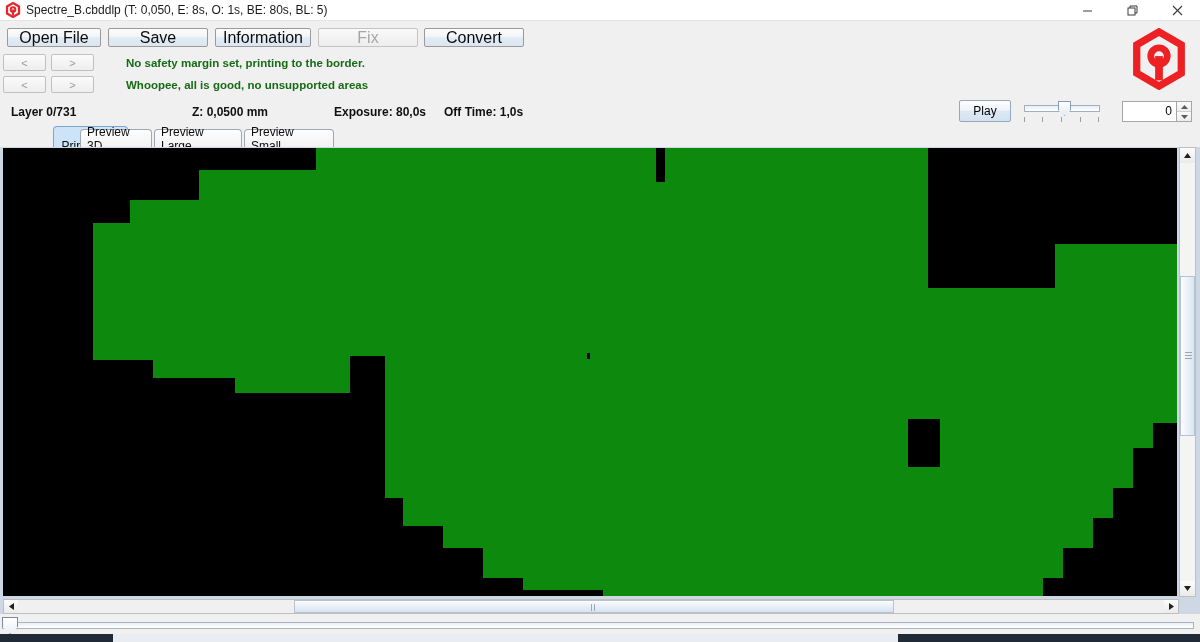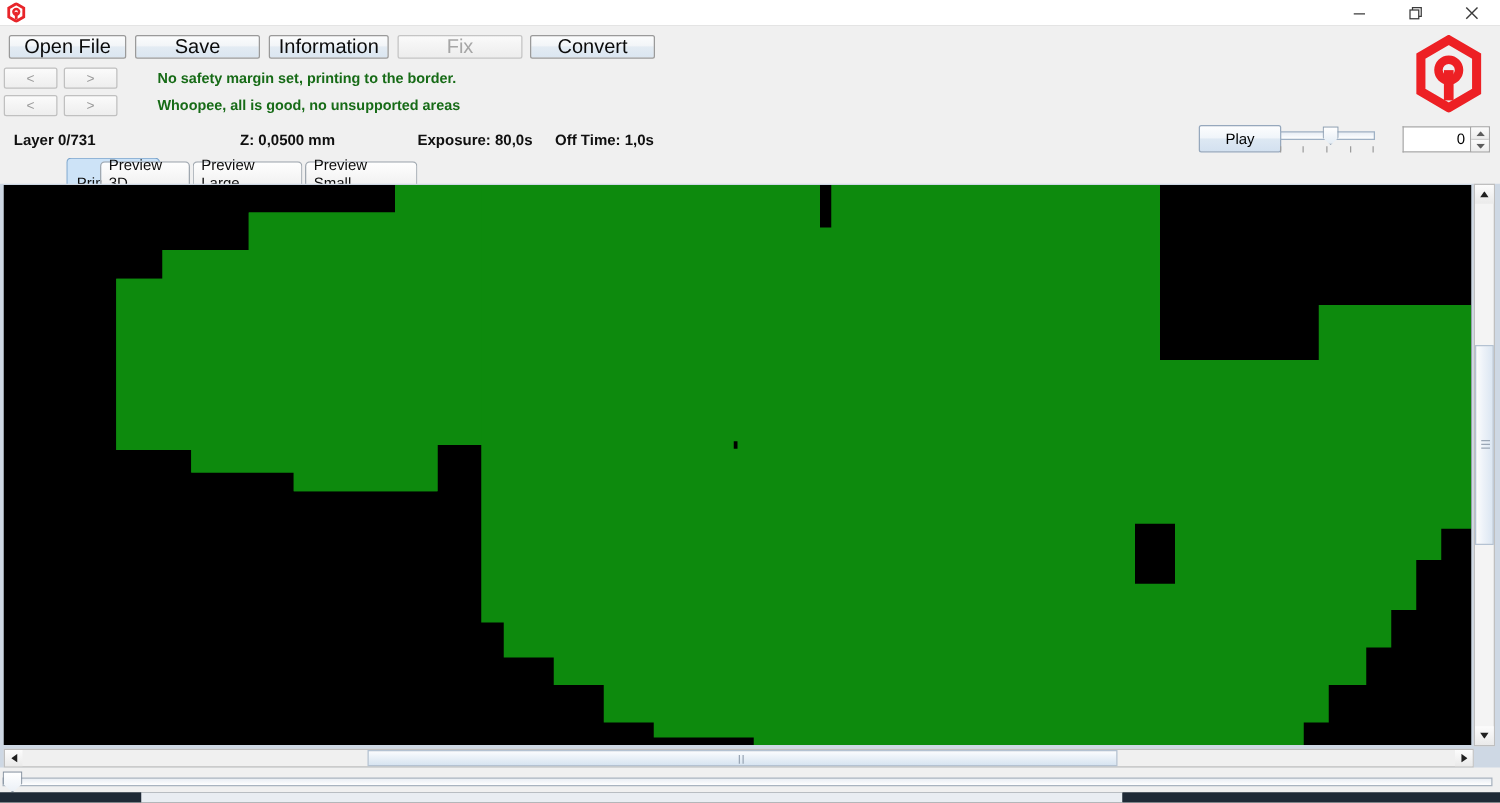--- a/index.html
+++ b/index.html
@@ -131,21 +131,21 @@
     font-weight: bold;
     color: #101010;
     white-space: nowrap;
     top: 5px;
   }
 
   
   .play-btn {
     position: absolute;
     left: 959px; top: 100px;
-    width: 66px; height: 22px;
+    width: 52px; height: 22px;
     border: 1px solid #96a8bd;
     border-radius: 2px;
     background: linear-gradient(to bottom, #fcfdfe 0%, #f0f5fa 45%, #dde8f3 52%, #d3e1f0 100%);
     font-size: 12px;
     display: flex;
     align-items: center;
     justify-content: center;
     box-sizing: border-box;
     cursor: default;
   }
@@ -377,20 +377,21 @@
 <body>
 
 <div class="app">
 
   <div class="titlebar">
     <svg class="title-icon" viewBox="0 0 32 32">
       <path d="M16 2 L28 9 L28 23 L16 30 L4 23 L4 9 Z" fill="none" stroke="#e8252a" stroke-width="4.5"></path>
       <circle cx="16" cy="15" r="4.6" fill="none" stroke="#e8252a" stroke-width="4"></circle>
       <rect x="13.8" y="15" width="4.4" height="12" fill="#e8252a"></rect>
     </svg>
+    <span class="title-text">Spectre_B.cbddlp (T: 0,050, E: 8s, O: 1s, BE: 80s, BL: 5)</span>
 
     <div class="win-buttons">
       <div class="win-btn">
         <svg width="11" height="11" viewBox="0 0 11 11">
           <line x1="1" y1="6" x2="10" y2="6" stroke="#3b3b3b" stroke-width="1"></line>
         </svg>
       </div>
       <div class="win-btn">
         <svg width="11" height="11" viewBox="0 0 11 11">
           <rect x="1" y="3" width="7" height="7" fill="none" stroke="#3b3b3b" stroke-width="1"></rect>

